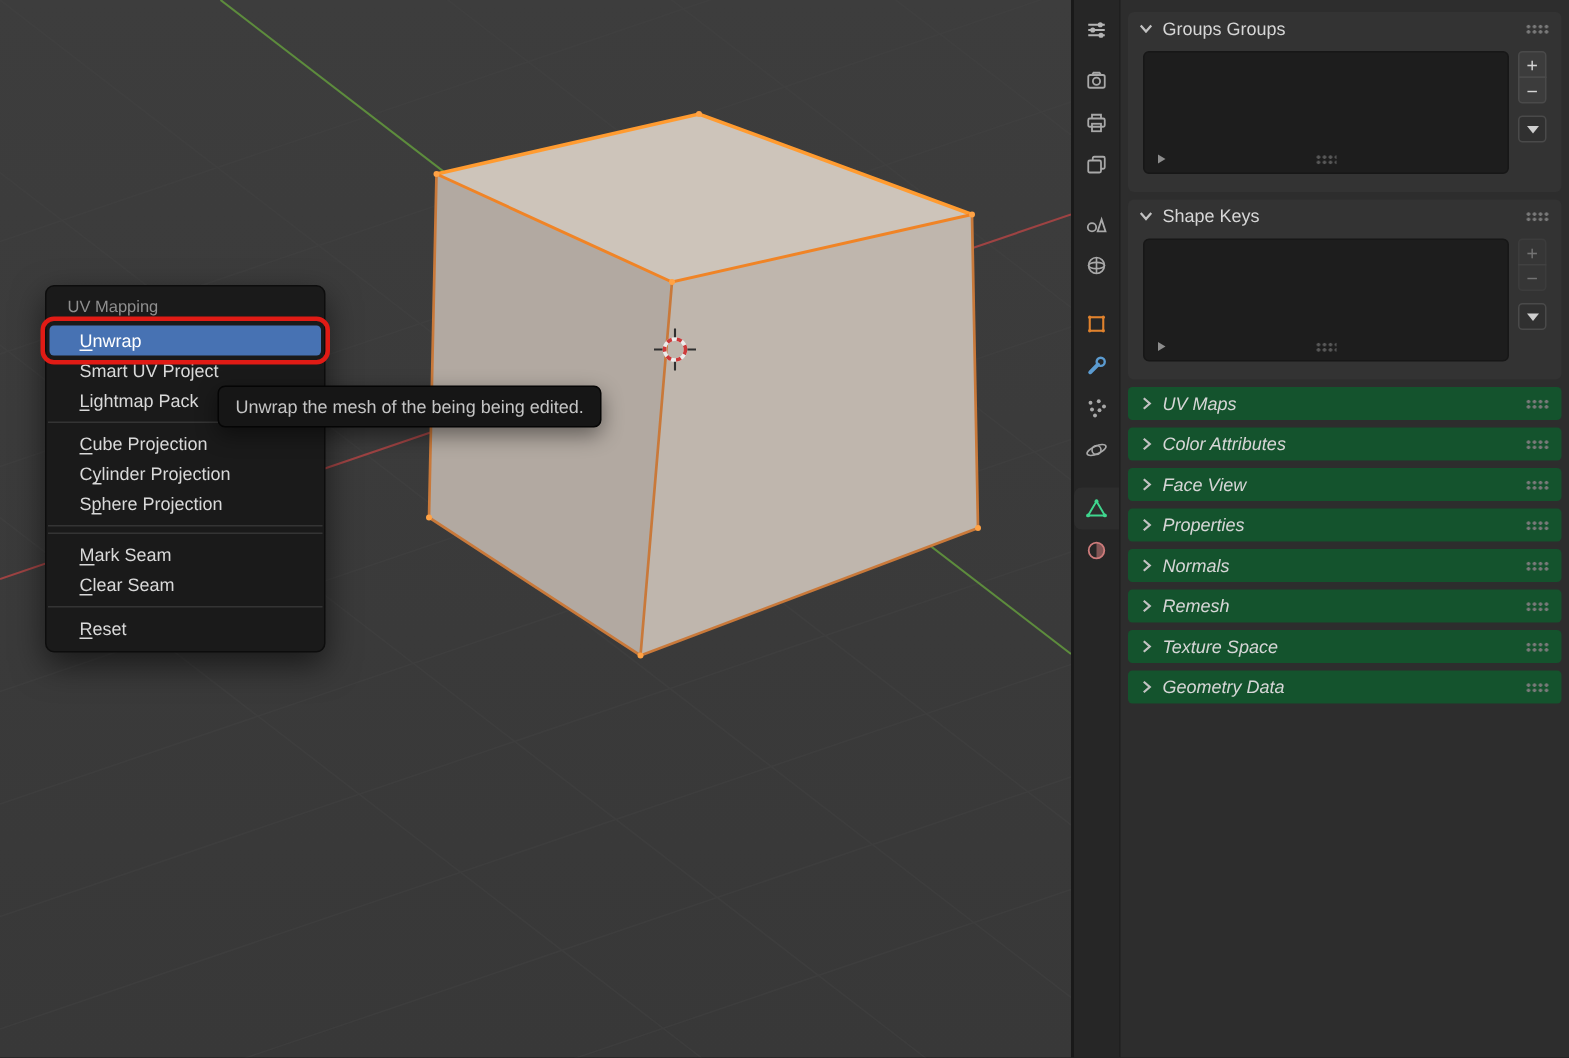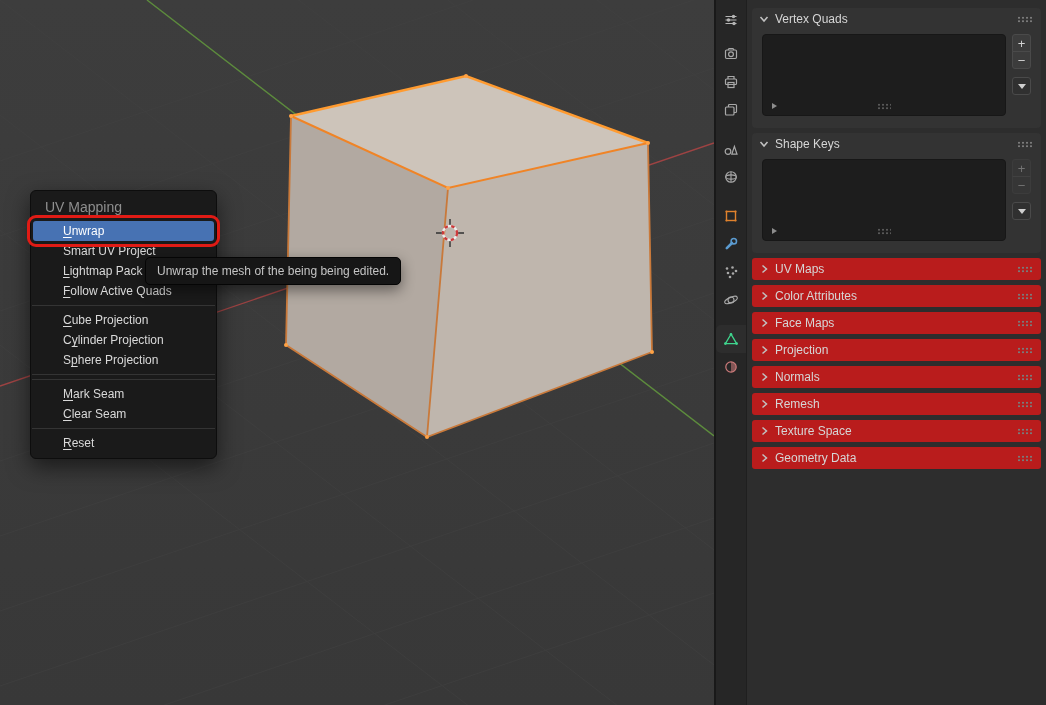--- a/index.html
+++ b/index.html
@@ -14,23 +14,23 @@
   .viewport { position:relative; width:714px; height:705px; flex:none;
     background:linear-gradient(#3d3d3d,#383838); overflow:hidden; }
   .viewport svg { position:absolute; left:0; top:0; }
 
   
   .menu {
     position:absolute; left:30px; top:190px; width:187px; z-index:5;
     background:#1a1a1a; border:1px solid #0d0d0d; border-radius:6px;
     box-shadow:0 8px 22px rgba(0,0,0,.55); padding-bottom:5px;
   }
-  .menu-title { color:#8f8f8f; font-size:14px; padding:8px 12px 6px 14px; }
+  .menu-title { color:#8f8f8f; font-size:11px; padding:8px 12px 6px 14px; }
   .menu-item {
-    height:20px; line-height:20px; margin:0 2px; padding:0 10px 0 30px;
+    height:20px; line-height:20px; margin:0 2px; padding:0 10px 0 20px;
     color:#d9d9d9; border-radius:3px; white-space:nowrap; overflow:hidden;
   }
   .menu-item.highlighted { background:#4772b3; color:#ffffff; }
   .menu-item.annotated { outline:3px solid #e01b15; outline-offset:3px; }
   .menu-item u { text-underline-offset:2px; }
   .menu-sep { height:1px; background:#343434; margin:4px 1px; }
 
   
   .tooltip {
     position:absolute; left:145px; top:257px; z-index:10;
@@ -51,21 +51,21 @@
   
   .props { flex:1; background:#2d2d2d; border-left:1px solid #1f1f1f;
     padding:8px 5px 0 5px; overflow:hidden; }
   .panel { margin-bottom:5px; }
   .panel.expanded { background:#333333; border-radius:4px; padding-bottom:12px; margin-bottom:5px; }
   .panel-header {
     height:22px; display:flex; align-items:center; gap:6px;
     padding:0 8px 0 7px; border-radius:3px; color:#d6d6d6;
   }
   .panel.collapsed-row { height:22px; margin-bottom:5px; }
-  .collapsed-row .panel-header { background:#b91c1c; }
+  .collapsed-row .panel-header { background:#14532d;font-style:italic; }
   .chev { flex:none; display:block; }
   .grip {
     width:16px; height:7px; margin-left:auto; flex:none;
     background-image:radial-gradient(circle,#7a7a7a 1px,transparent 1.35px);
     background-size:4px 3.5px;
   }
   .panel-body { display:flex; gap:6px; padding:4px 10px 0 10px; }
   .listbox { flex:1; height:82px; background:#1d1d1d; border:1px solid #171717;
     border-radius:4px; position:relative; }
   .listbox-footer { position:absolute; left:9px; right:9px; bottom:5px; height:8px; }
@@ -152,23 +152,20 @@
       <div>
           <div class="menu-item highlighted annotated">
     <span><u>U</u>nwrap</span>
   </div>
           <div class="menu-item">
     <span>Smart UV Project</span>
   </div>
           <div class="menu-item">
     <span><u>L</u>ightmap Pack</span>
   </div>
-          <div class="menu-item">
-    <span><u>F</u>ollow Active Quads</span>
-  </div>
           <div class="menu-sep"></div>
           <div class="menu-item">
     <span><u>C</u>ube Projection</span>
   </div>
           <div class="menu-item">
     <span>C<u>y</u>linder Projection</span>
   </div>
           <div class="menu-item">
     <span>S<u>p</u>here Projection</span>
   </div>
@@ -289,21 +286,21 @@
     </div>
   </div>
 
   <div class="props">
 
     <section class="panel expanded">
       <div class="panel-header">
         <svg class="chev" width="10" height="10" viewBox="0 0 10 10">
           <path d="M1.5 3 L5 7 L8.5 3" fill="none" stroke="#c2c2c2" stroke-width="1.5"></path>
         </svg>
-        <span>Vertex Quads</span>
+        <span>Groups Groups</span>
         <span class="grip"></span>
       </div>
       <div class="panel-body">
         <div class="listbox">
           <div class="listbox-footer">
             <span class="disclosure"></span>
             <span class="listbox-grip"></span>
           </div>
         </div>
         <div class="btncol">
@@ -358,30 +355,30 @@
       </svg>
       <span>Color Attributes</span>
       <span class="grip"></span>
     </div>
   </div>
         <div class="panel collapsed-row">
     <div class="panel-header">
       <svg class="chev" width="10" height="10" viewBox="0 0 10 10">
         <path d="M3.5 1.5 L7.5 5 L3.5 8.5" fill="none" stroke="#c2c2c2" stroke-width="1.5"></path>
       </svg>
-      <span>Face Maps</span>
-      <span class="grip"></span>
-    </div>
-  </div>
-        <div class="panel collapsed-row">
-    <div class="panel-header">
-      <svg class="chev" width="10" height="10" viewBox="0 0 10 10">
-        <path d="M3.5 1.5 L7.5 5 L3.5 8.5" fill="none" stroke="#c2c2c2" stroke-width="1.5"></path>
-      </svg>
-      <span>Projection</span>
+      <span>Face View</span>
+      <span class="grip"></span>
+    </div>
+  </div>
+        <div class="panel collapsed-row">
+    <div class="panel-header">
+      <svg class="chev" width="10" height="10" viewBox="0 0 10 10">
+        <path d="M3.5 1.5 L7.5 5 L3.5 8.5" fill="none" stroke="#c2c2c2" stroke-width="1.5"></path>
+      </svg>
+      <span>Properties</span>
       <span class="grip"></span>
     </div>
   </div>
         <div class="panel collapsed-row">
     <div class="panel-header">
       <svg class="chev" width="10" height="10" viewBox="0 0 10 10">
         <path d="M3.5 1.5 L7.5 5 L3.5 8.5" fill="none" stroke="#c2c2c2" stroke-width="1.5"></path>
       </svg>
       <span>Normals</span>
       <span class="grip"></span>

